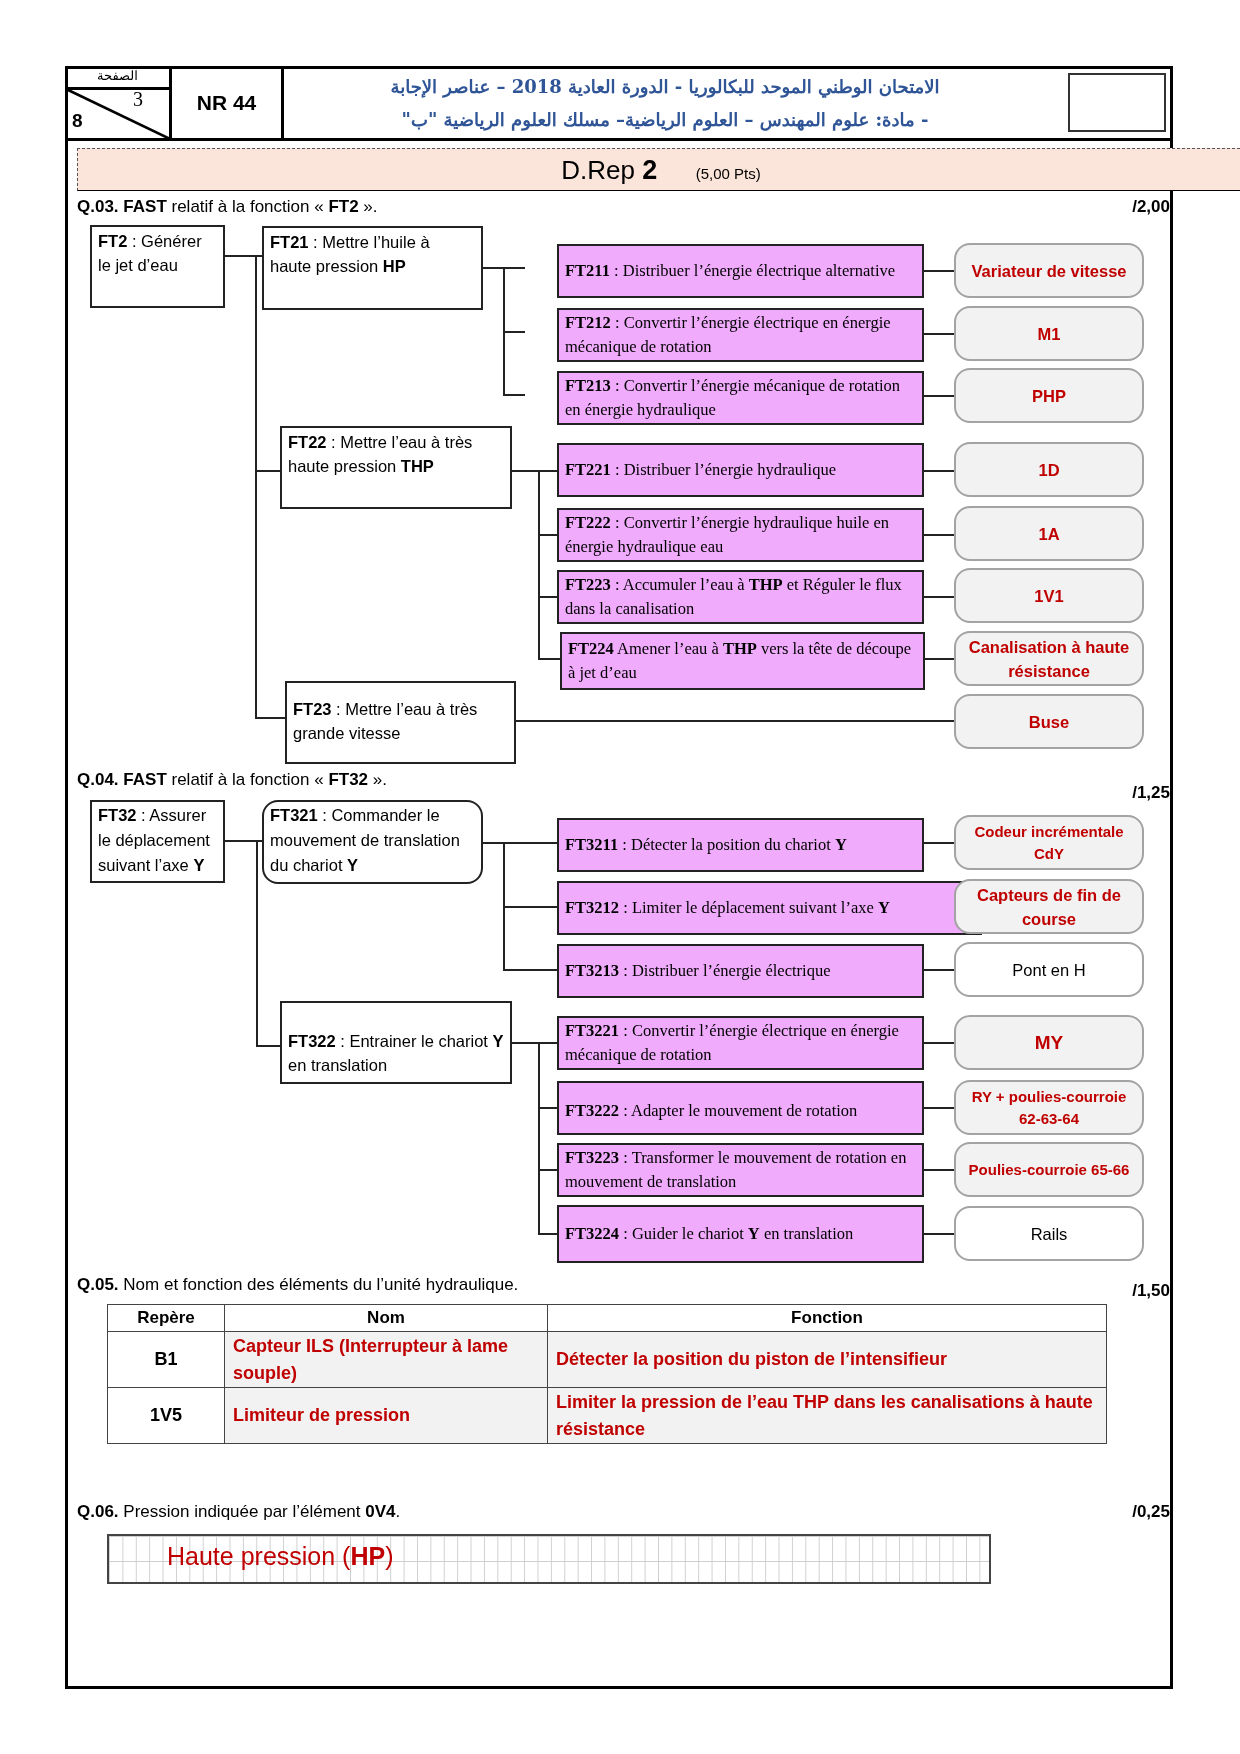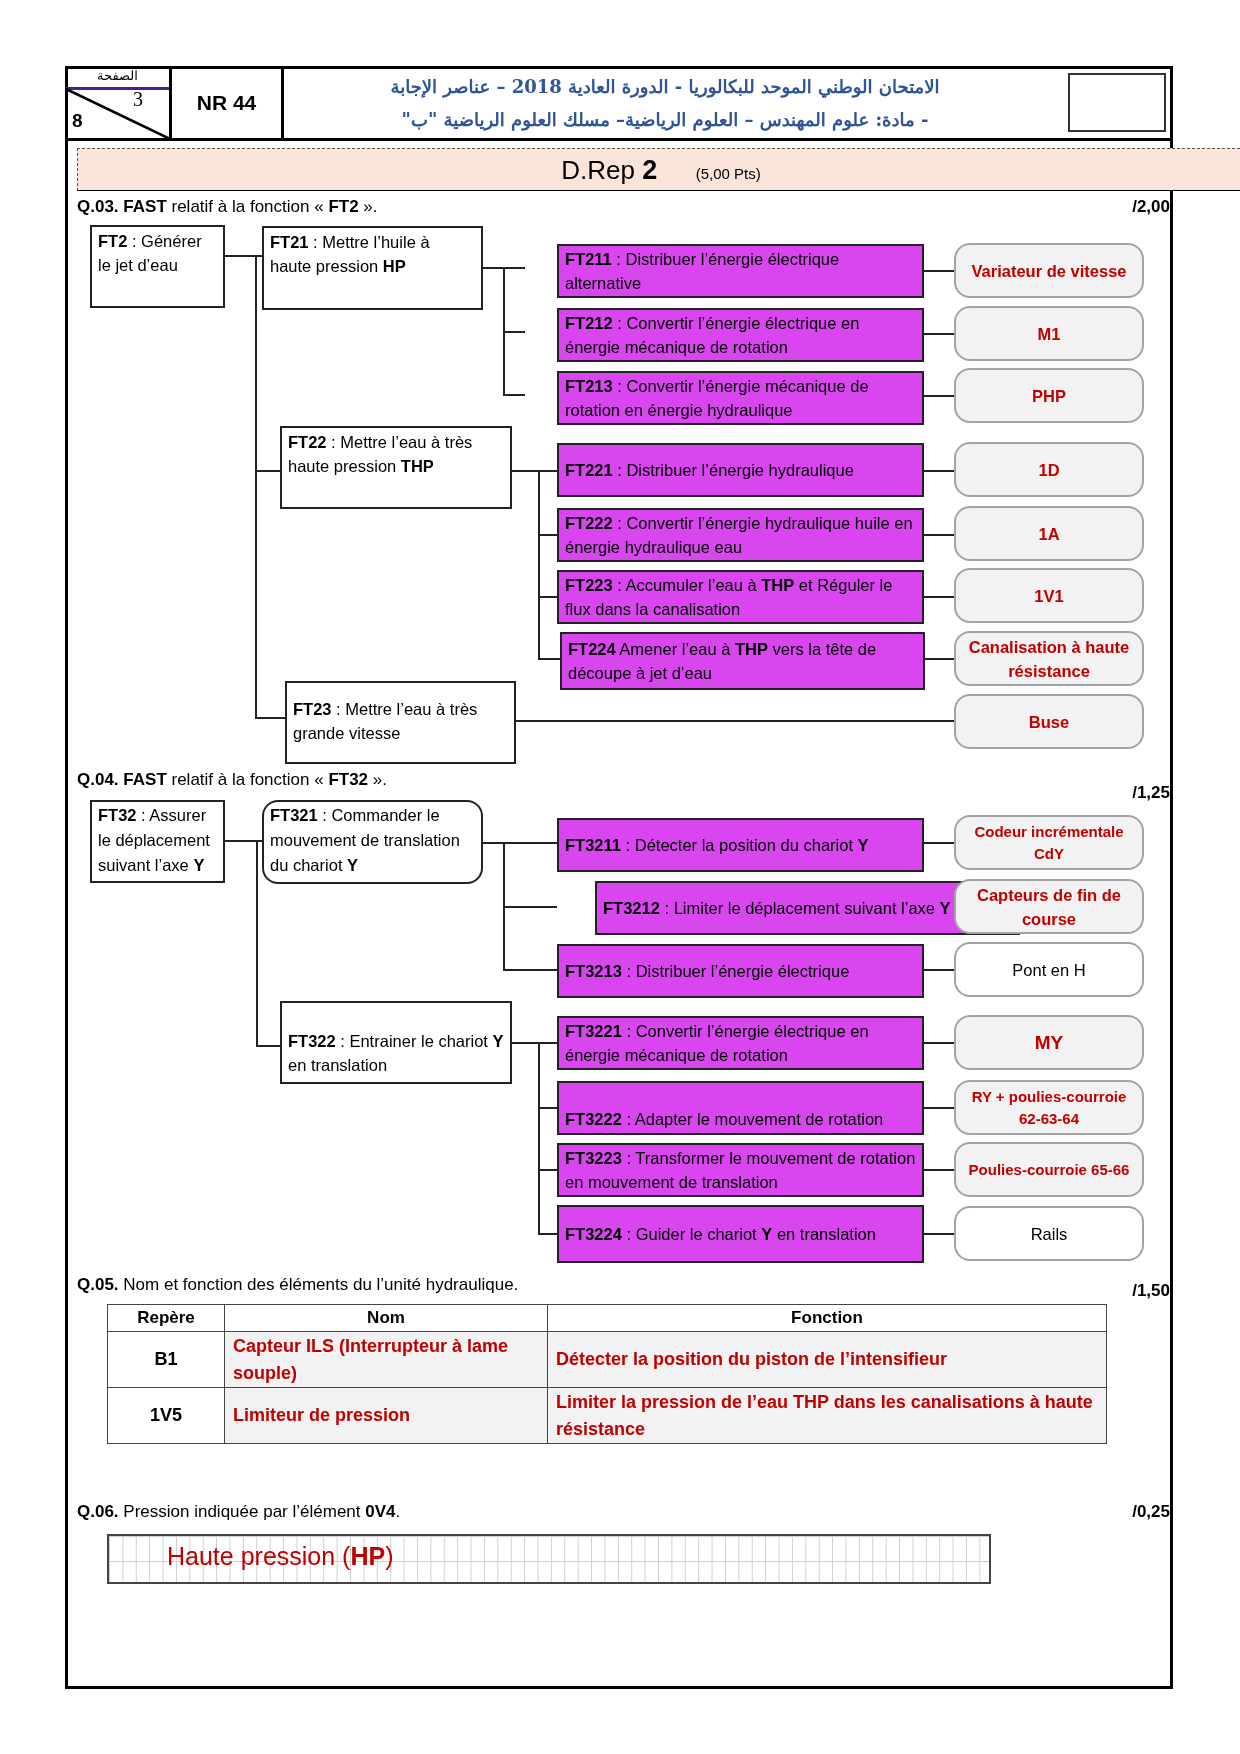--- a/index.html
+++ b/index.html
@@ -1,35 +1,35 @@
 <!DOCTYPE html>
 <html><head>
 <meta charset="utf-8">
 <style>
   html,body{margin:0;padding:0;background:#fff;}
   body{width:1240px;height:1754px;position:relative;overflow:hidden;font-family:"Liberation Sans",sans-serif;color:#000;}
   .abs{position:absolute;box-sizing:border-box;}
   .page-border{left:65px;top:66px;width:1108px;height:1623px;border:3px solid #000;}
   .hdr-line{left:65px;top:138px;width:1108px;height:0;border-top:3px solid #000;}
   .cell-page{left:66px;top:66px;width:106px;height:73px;border-right:3px solid #000;}
-  .cell-page .lbl{position:absolute;left:0;top:0;width:100%;height:21px;border-bottom:3px solid #4c1d95;text-align:center;font-family:"DejaVu Serif",serif;font-size:13px;line-height:20px;}
+  .cell-page .lbl{position:absolute;left:0;top:0;width:100%;height:21px;border-bottom:3px solid #000000;text-align:center;font-family:"DejaVu Serif",serif;font-size:13px;line-height:20px;}
   .cell-page svg{position:absolute;left:0;top:21px;}
   .cell-page .cur{position:absolute;right:26px;top:22px;font-family:"Liberation Serif",serif;font-size:20px;}
   .cell-page .tot{position:absolute;left:6px;top:44px;font-weight:bold;font-size:19px;}
   .cell-nr{left:172px;top:66px;width:112px;height:73px;border-right:3px solid #000;text-align:center;line-height:73px;font-weight:bold;font-size:21px;}
   .arabic{left:300px;top:70px;width:730px;text-align:center;direction:rtl;font-family:"DejaVu Serif",serif;color:#2f5597;font-size:18px;line-height:33px;font-weight:bold;}
   .score-box{left:1068px;top:73px;width:98px;height:59px;border:2px solid #333;}
   .drep{left:77px;top:148px;width:1168px;height:43px;background:#fbe4d9;border:1px dashed #555;border-bottom:1.5px solid #000;text-align:center;}
   .drep .t{font-size:26px;line-height:43px;}
   .drep .t b{font-size:27px;}
   .drep .pts{font-size:15px;margin-left:34px;}
   .q{font-size:17px;}
   .pts-r{font-weight:bold;font-size:17px;text-align:right;width:90px;}
   .fbox{position:absolute;box-sizing:border-box;border:2px solid #222;background:#fff;font-size:16.5px;line-height:24px;padding:2px 6px;}
-  .sbox{position:absolute;box-sizing:border-box;border:2px solid #222;background:#d946ef;font-size:16.5px;line-height:24px;padding:2px 6px;display:flex;align-items:center;}
+  .sbox{position:absolute;box-sizing:border-box;border:2px solid #222;background:#f0abfc;font-size:16.5px;line-height:24px;padding:10px 6px;display:flex;align-items:center;font-family:Liberation Serif, serif;}
   .sol{position:absolute;box-sizing:border-box;border:2px solid #a3a3a3;border-radius:16px;background:#f2f2f2;display:flex;align-items:center;justify-content:center;text-align:center;color:#c00000;font-weight:bold;font-size:16.5px;line-height:24px;padding:0 4px;}
   .sol.sm{font-size:15px;line-height:22px;}
   .sol.plain{background:#fff;color:#000;font-weight:normal;}
   .sol.big{font-size:19px;}
   .ln{position:absolute;background:#222;}
   table.rep{position:absolute;left:107px;top:1304px;width:1000px;border-collapse:collapse;font-size:18px;}
   table.rep th,table.rep td{border:1.5px solid #444;padding:0 8px;}
   table.rep th{font-weight:bold;font-size:17px;height:26px;text-align:center;background:#fff;}
   table.rep td.rp{text-align:center;font-weight:bold;width:100px;background:#fff;}
   table.rep td.nm{width:306px;}
@@ -150,21 +150,21 @@
 <div class="ln" style="left:923px;top:1169px;width:31px;height:2px;"></div>
 <div class="ln" style="left:923px;top:1233px;width:31px;height:2px;"></div>
 
 <div class="fbox" style="left:90px;top:800px;width:135px;height:83px;line-height:25px;padding-top:1px;"><b>FT32</b><span> : Assurer le déplacement suivant l’axe </span><b>Y</b></div>
 <div class="fbox" style="left:262px;top:800px;width:221px;height:84px;line-height:25px;padding-top:1px;border-radius:16px;"><b>FT321</b><span> : Commander le mouvement de translation du chariot </span><b>Y</b></div>
 <div class="fbox" style="left:280px;top:1001px;width:232px;height:83px;padding-top:26px;"><b>FT322</b><span> : Entrainer le chariot </span><b>Y</b><span> en translation</span></div>
 
 <div class="sbox" style="left:557px;top:818px;width:367px;height:54px;">
     <div><b>FT3211</b><span> : Détecter la position du chariot </span><b>Y</b></div>
   </div>
-<div class="sbox" style="left:557px;top:881px;width:425px;height:54px;margin-left:38px;">
+<div class="sbox" style="left:557px;top:881px;width:425px;height:54px;">
     <div><b>FT3212</b><span> : Limiter le déplacement suivant l’axe </span><b>Y</b></div>
   </div>
 <div class="sbox" style="left:557px;top:944px;width:367px;height:54px;">
     <div><b>FT3213</b><span> : Distribuer l’énergie électrique</span></div>
   </div>
 <div class="sbox" style="left:557px;top:1016px;width:367px;height:54px;">
     <div><b>FT3221</b><span> : Convertir l’énergie électrique en énergie mécanique de rotation</span></div>
   </div>
 <div class="sbox" style="left:557px;top:1081px;width:367px;height:54px;align-items:flex-end;">
     <div><b>FT3222</b><span> : Adapter le mouvement de rotation</span></div>

